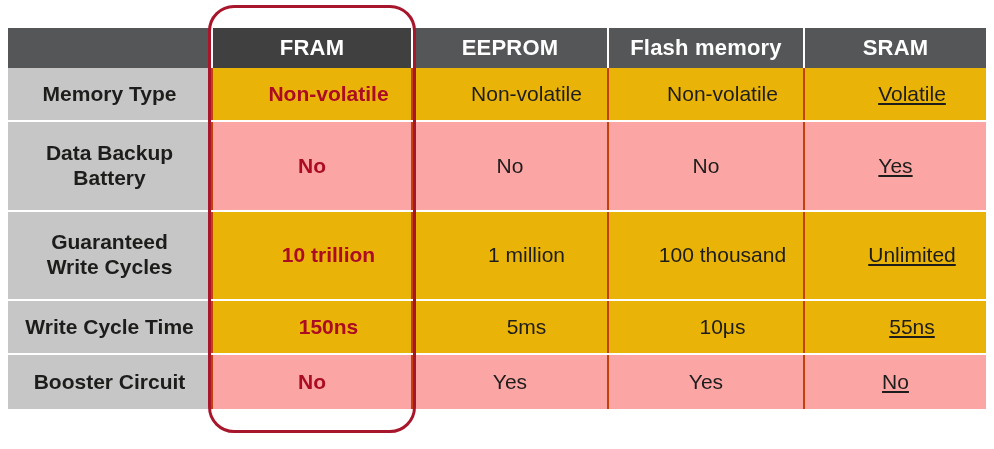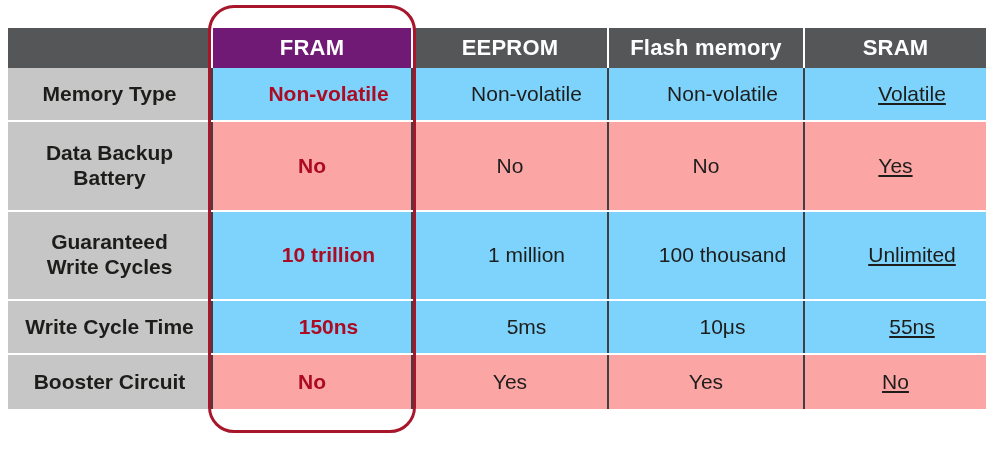--- a/index.html
+++ b/index.html
@@ -49,46 +49,46 @@
   }
   th.h-blank {
     background: #555658;
     border-right: 2px solid #ffffff;
   }
   th.h-dark {
     background: #555658;
     margin-top: 28px;
   }
   th.h-fram {
-    background: #701a75;
+    background: #404040;
     border-right: 2px solid #ffffff;
   }
   thead th:last-child { border-right: none; }
 
   tbody td {
     padding: 0 6px;
     text-align: center;
     font-size: 21px;
     color: #1d1d1b;
-    border-right: 2px solid #404040;
+    border-right: 2px solid #c2410c;
     border-bottom: 2px solid #ffffff;
     line-height: 1.18;
   }
   tbody td:last-child { border-right: none; text-decoration: underline; }
   tbody tr:last-child td { border-bottom: none; }
 
   td.label {
     background: #c6c6c6;
     font-weight: bold;
     font-size: 21px;
     color: #1d1d1b;
   }
 
   
-  tr.alt-dark td.data  { background: #7dd3fc; padding-left: 39px; }
+  tr.alt-dark td.data  { background: #eab308; padding-left: 39px; }
   tr.alt-light td.data { background: #fca5a5; }
 
   td.fram {
     color: #ab0b23;
     font-weight: bold;
   }
 
   
   #fram-highlight {
     position: absolute;

